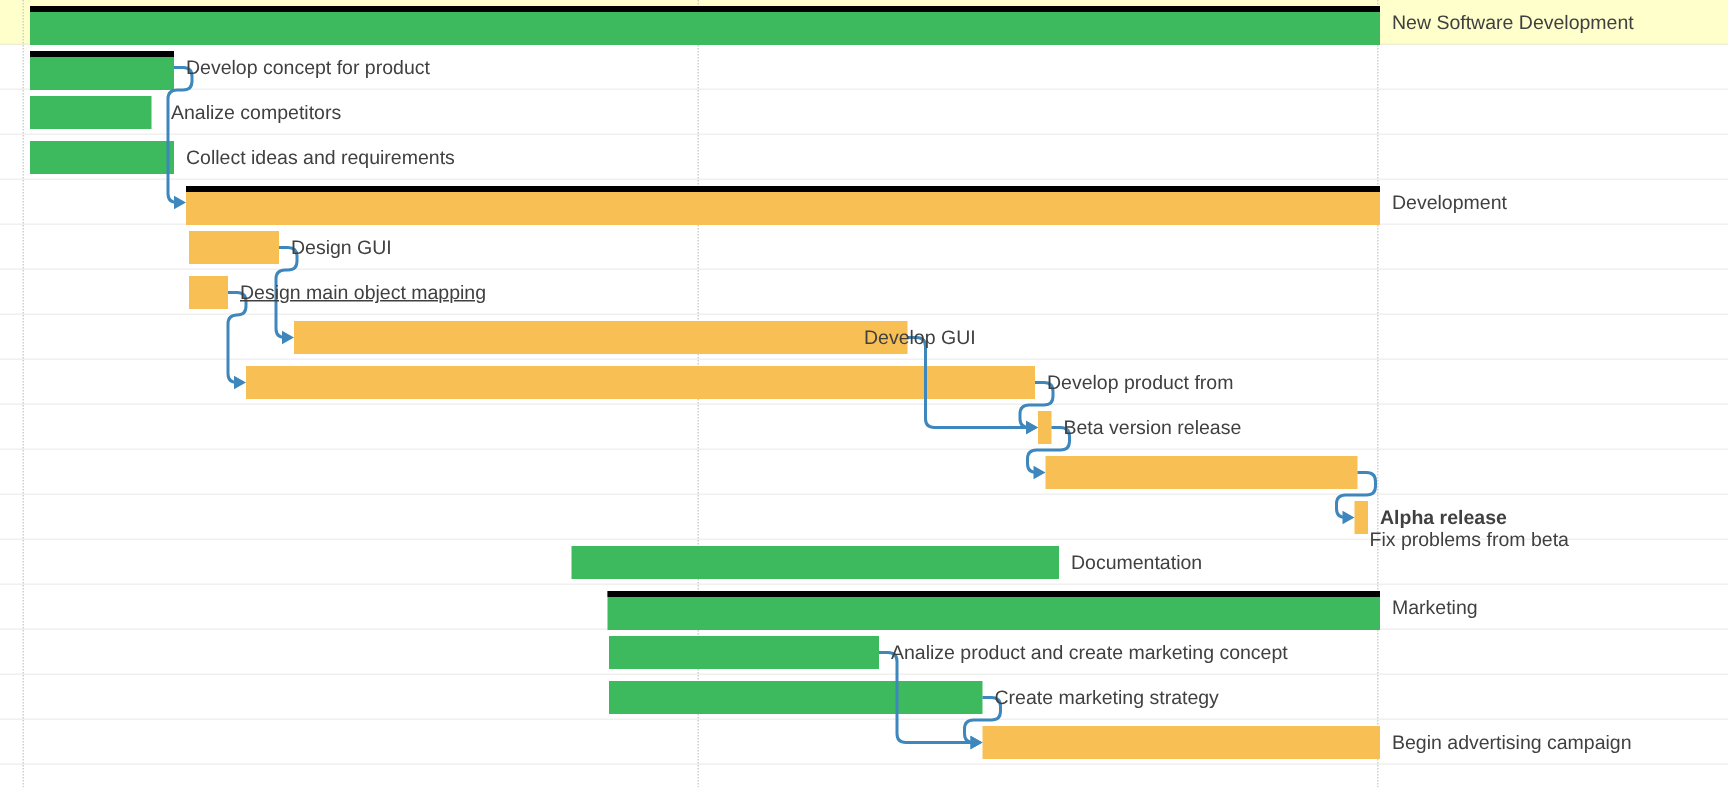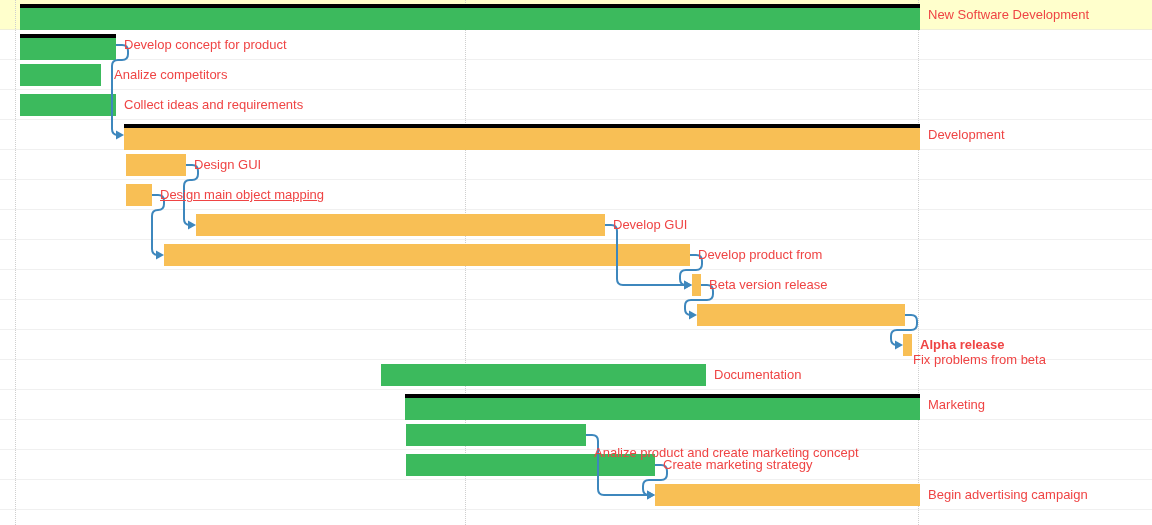--- a/index.html
+++ b/index.html
@@ -46,21 +46,21 @@
   .bar.orange{ background:#f8bf55; }
   .bar.summary{ border-top:4px solid #000000; }
   .bar.milestone{ }
 
   
   .blabel{
     position:absolute;
     height:30px;
     line-height:30px;
     font-size:13px;
-    color:#ef4444;
+    color:#404040;
     white-space:nowrap;
     z-index:6;
     pointer-events:none;
   }
 
   
   .links{
     position:absolute;
     left:0; top:0;
     width:1152px; height:525px;
@@ -148,25 +148,25 @@
     </svg>
 
   <div id="labels">
       <div class="blabel" style="left: 928px; top: 0px;">New Software Development</div>
       <div class="blabel" style="left: 124px; top: 30px;">Develop concept for product</div>
       <div class="blabel" style="left: 114px; top: 60px;">Analize competitors</div>
       <div class="blabel" style="left: 124px; top: 90px;">Collect ideas and requirements</div>
       <div class="blabel" style="left: 928px; top: 120px;">Development</div>
       <div class="blabel" style="left: 194px; top: 150px;">Design GUI</div>
       <div class="blabel" style="left: 160px; top: 180px; text-decoration: underline;">Design main object mapping</div>
-      <div class="blabel" style="left: 613px; top: 210px; text-align: right;">Develop GUI</div>
+      <div class="blabel" style="left: 576px; top: 210px; text-align: right;">Develop GUI</div>
       <div class="blabel" style="left: 698px; top: 240px;">Develop product from</div>
       <div class="blabel" style="left: 709px; top: 270px;">Beta version release</div>
       <div class="blabel" style="left: 913px; top: 300px; margin-top: 45px;">Fix problems from beta</div>
       <div class="blabel" style="left: 920px; top: 330px; font-weight: bold;">Alpha release</div>
       <div class="blabel" style="left: 714px; top: 360px;">Documentation</div>
       <div class="blabel" style="left: 928px; top: 390px;">Marketing</div>
-      <div class="blabel" style="left: 594px; top: 420px; margin-top: 18px;">Analize product and create marketing concept</div>
+      <div class="blabel" style="left: 594px; top: 420px;">Analize product and create marketing concept</div>
       <div class="blabel" style="left: 663px; top: 450px;">Create marketing strategy</div>
       <div class="blabel" style="left: 928px; top: 480px;">Begin advertising campaign</div>
     </div>
 
 </div>
 
 </body></html>

